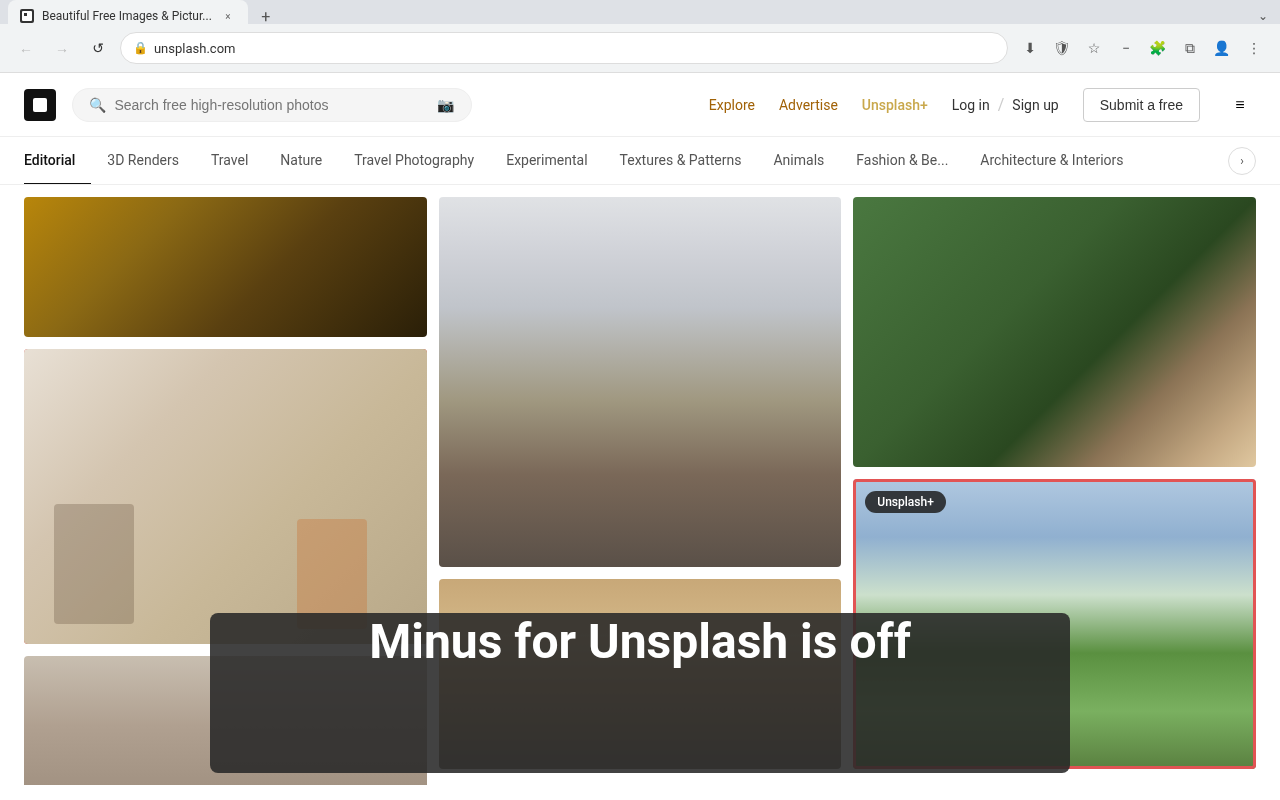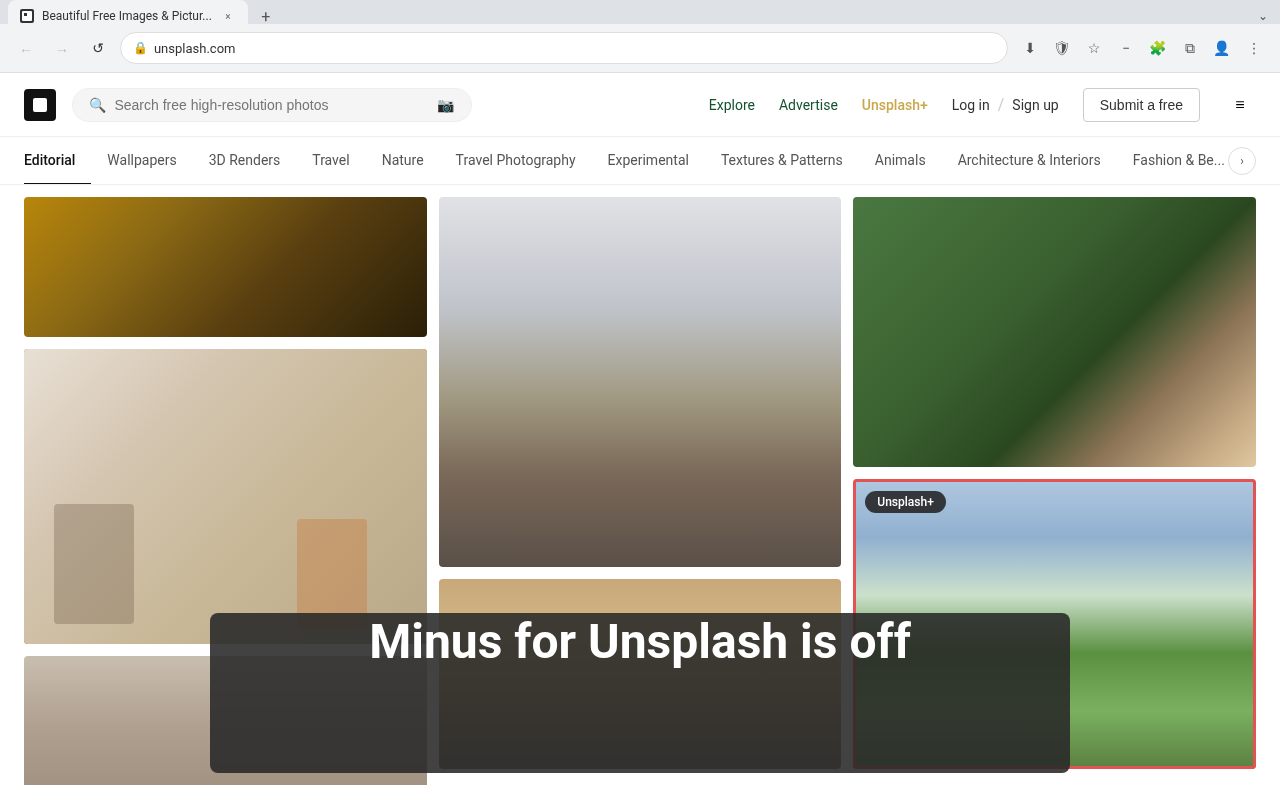--- a/index.html
+++ b/index.html
@@ -29,21 +29,21 @@
     
     .site-header { display: flex; align-items: center; padding: 0 24px; height: 64px; border-bottom: 1px solid #eee; gap: 16px; }
     .logo { display: flex; align-items: center; gap: 8px; flex-shrink: 0; }
     .logo-square { width: 32px; height: 32px; background: #111; border-radius: 4px; display: flex; align-items: center; justify-content: center; }
     .logo-inner { width: 14px; height: 14px; background: #fff; border-radius: 2px; }
     .search-bar { flex: 1; max-width: 400px; background: #f5f5f5; border-radius: 24px; display: flex; align-items: center; padding: 8px 16px; gap: 8px; border: 1px solid #eee; }
     .search-icon { color: #888; font-size: 14px; }
     .search-input { background: transparent; border: none; outline: none; font-size: 14px; color: #333; flex: 1; width: 100%; }
     .search-camera-icon { color: #888; font-size: 14px; cursor: pointer; }
     .header-nav { display: flex; align-items: center; gap: 24px; margin-left: auto; }
-    .header-link { font-size: 14px; color: #14532d; cursor: pointer; text-decoration: none; }
+    .header-link { font-size: 14px; color: #a16207; cursor: pointer; text-decoration: none; }
     .header-link.unsplash-plus { color: #c9a84c; font-weight: 500; }
     .header-divider { color: #ccc; }
     .header-auth { display: flex; align-items: center; gap: 8px; }
     .auth-link { font-size: 14px; color: #333; cursor: pointer; }
     .submit-btn { border: 1px solid #ccc; border-radius: 4px; padding: 8px 16px; font-size: 14px; color: #333; cursor: pointer; background: #fff; }
     .menu-btn { width: 32px; height: 32px; display: flex; align-items: center; justify-content: center; cursor: pointer; }
 
     
     .category-nav { display: flex; align-items: center; padding: 0 24px; border-bottom: 1px solid #eee; height: 48px; gap: 0; overflow: hidden; position: relative; }
     .category-item { font-size: 14px; color: #555; padding: 0 16px; height: 48px; display: flex; align-items: center; cursor: pointer; white-space: nowrap; border-bottom: 2px solid transparent; }
@@ -132,30 +132,29 @@
       <span class="header-divider">/</span>
       <span class="auth-link">Sign up</span>
     </div>
     <button class="submit-btn">Submit a free</button>
     <div class="menu-btn">≡</div>
   </div>
 </div>
 
 <div class="category-nav">
   <div class="category-item active">Editorial</div>
-  <div class="category-item">Wallpapers</div>
   <div class="category-item">3D Renders</div>
   <div class="category-item">Travel</div>
   <div class="category-item">Nature</div>
   <div class="category-item">Travel Photography</div>
   <div class="category-item">Experimental</div>
   <div class="category-item">Textures &amp; Patterns</div>
   <div class="category-item">Animals</div>
+  <div class="category-item">Fashion &amp; Be...</div>
   <div class="category-item">Architecture &amp; Interiors</div>
-  <div class="category-item">Fashion &amp; Be...</div>
   <div class="category-nav-arrow">›</div>
 </div>
 
 <div class="main-content">
   <div class="photo-grid">
 
     <div class="col">
       <div class="photo-item photo-bokeh" style="height:140px;"></div>
       <div class="photo-item photo-couple highlighted" style="height:295px;">
         <span class="unsplash-badge">Unsplash+</span>

